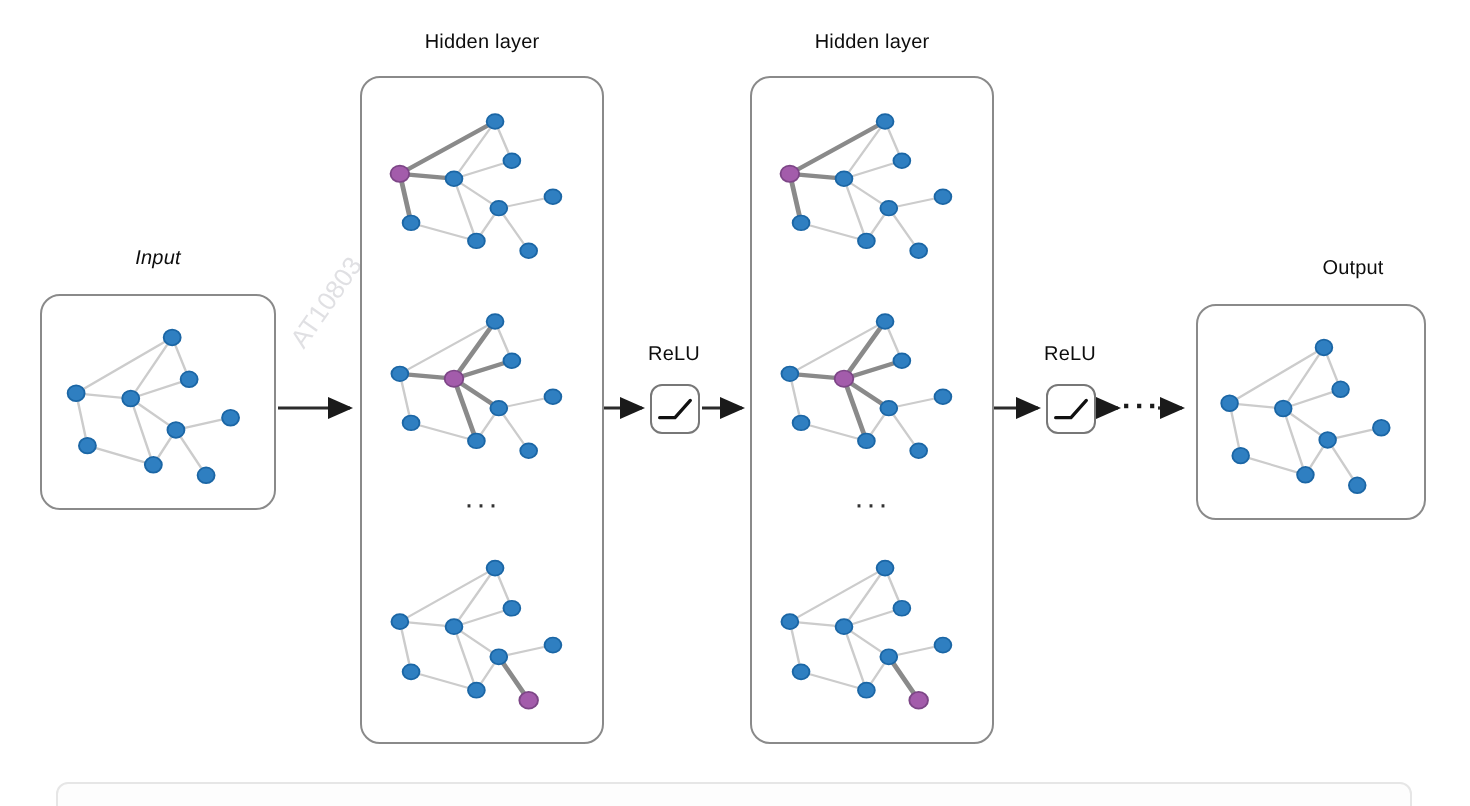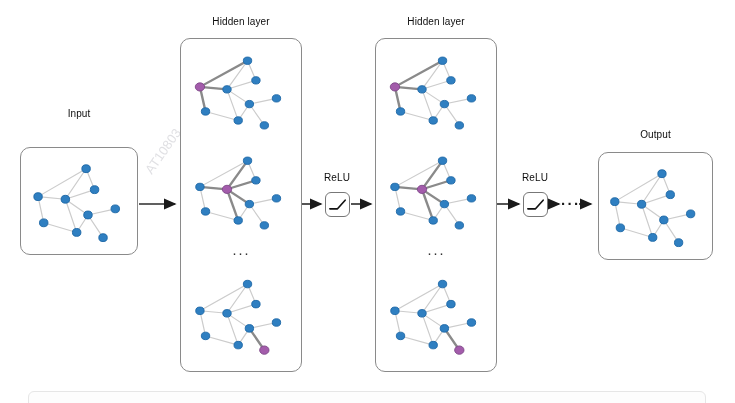--- a/index.html
+++ b/index.html
@@ -57,21 +57,21 @@
       </marker>
     </defs>
     <line x1="139" y1="204" x2="175" y2="204" stroke="#2b2b2b" stroke-width="1.6" marker-end="url(#ah)"></line>
     <line x1="302" y1="204" x2="321" y2="204" stroke="#2b2b2b" stroke-width="1.6" marker-end="url(#ah)"></line>
     <line x1="351" y1="204" x2="371" y2="204" stroke="#2b2b2b" stroke-width="1.6" marker-end="url(#ah)"></line>
     <line x1="497" y1="204" x2="519" y2="204" stroke="#2b2b2b" stroke-width="1.6" marker-end="url(#ah)"></line>
     <line x1="549" y1="204" x2="559" y2="204" stroke="#2b2b2b" stroke-width="1.6" marker-end="url(#ah)"></line>
     <line x1="579" y1="204" x2="591" y2="204" stroke="#2b2b2b" stroke-width="1.6" marker-end="url(#ah)"></line>
   </svg>
 
-  <div class="stage-label" style="left:20px;top:108px;width:118px;">Input</div>
+  <div class="stage-label" style="left:20px;top:124px;width:118px;font-style:italic;">Input</div>
   <div class="gbox" style="left:20px;top:147px;width:118px;height:108px;">
     <svg class="graph-svg" style="left:2px;top:5px;" width="113" height="96" viewBox="0 0 120 110" preserveAspectRatio="none">
         <line x1="67" y1="18" x2="76" y2="42" stroke="#cccccc" stroke-width="1.3" stroke-linecap="round"></line>
         <line x1="67" y1="18" x2="16" y2="50" stroke="#cccccc" stroke-width="1.3" stroke-linecap="round"></line>
         <line x1="67" y1="18" x2="45" y2="53" stroke="#cccccc" stroke-width="1.3" stroke-linecap="round"></line>
         <line x1="76" y1="42" x2="45" y2="53" stroke="#cccccc" stroke-width="1.3" stroke-linecap="round"></line>
         <line x1="16" y1="50" x2="45" y2="53" stroke="#cccccc" stroke-width="1.3" stroke-linecap="round"></line>
         <line x1="16" y1="50" x2="22" y2="80" stroke="#cccccc" stroke-width="1.3" stroke-linecap="round"></line>
         <line x1="45" y1="53" x2="69" y2="71" stroke="#cccccc" stroke-width="1.3" stroke-linecap="round"></line>
         <line x1="45" y1="53" x2="57" y2="91" stroke="#cccccc" stroke-width="1.3" stroke-linecap="round"></line>
@@ -248,21 +248,21 @@
 
   <div class="stage-label" style="left:510px;top:172px;width:50px;">ReLU</div>
   <div class="relu-box" style="left:523px;top:192px;">
     <svg viewBox="0 0 24 24">
       <polyline points="4,16.5 12,16.5 20,7.5" fill="none" stroke="#111" stroke-width="1.7" stroke-linecap="round" stroke-linejoin="round"></polyline>
     </svg>
   </div>
 
   <div class="chain-dots" style="left:561px;top:196px;">···</div>
 
-  <div class="stage-label" style="left:598px;top:129px;width:115px;">Output</div>
+  <div class="stage-label" style="left:619px;top:129px;width:115px;">Output</div>
   <div class="gbox" style="left:598px;top:152px;width:115px;height:108px;">
     <svg class="graph-svg" style="left:1px;top:5px;" width="111" height="96" viewBox="0 0 120 110" preserveAspectRatio="none">
         <line x1="67" y1="18" x2="76" y2="42" stroke="#cccccc" stroke-width="1.3" stroke-linecap="round"></line>
         <line x1="67" y1="18" x2="16" y2="50" stroke="#cccccc" stroke-width="1.3" stroke-linecap="round"></line>
         <line x1="67" y1="18" x2="45" y2="53" stroke="#cccccc" stroke-width="1.3" stroke-linecap="round"></line>
         <line x1="76" y1="42" x2="45" y2="53" stroke="#cccccc" stroke-width="1.3" stroke-linecap="round"></line>
         <line x1="16" y1="50" x2="45" y2="53" stroke="#cccccc" stroke-width="1.3" stroke-linecap="round"></line>
         <line x1="16" y1="50" x2="22" y2="80" stroke="#cccccc" stroke-width="1.3" stroke-linecap="round"></line>
         <line x1="45" y1="53" x2="69" y2="71" stroke="#cccccc" stroke-width="1.3" stroke-linecap="round"></line>
         <line x1="45" y1="53" x2="57" y2="91" stroke="#cccccc" stroke-width="1.3" stroke-linecap="round"></line>

